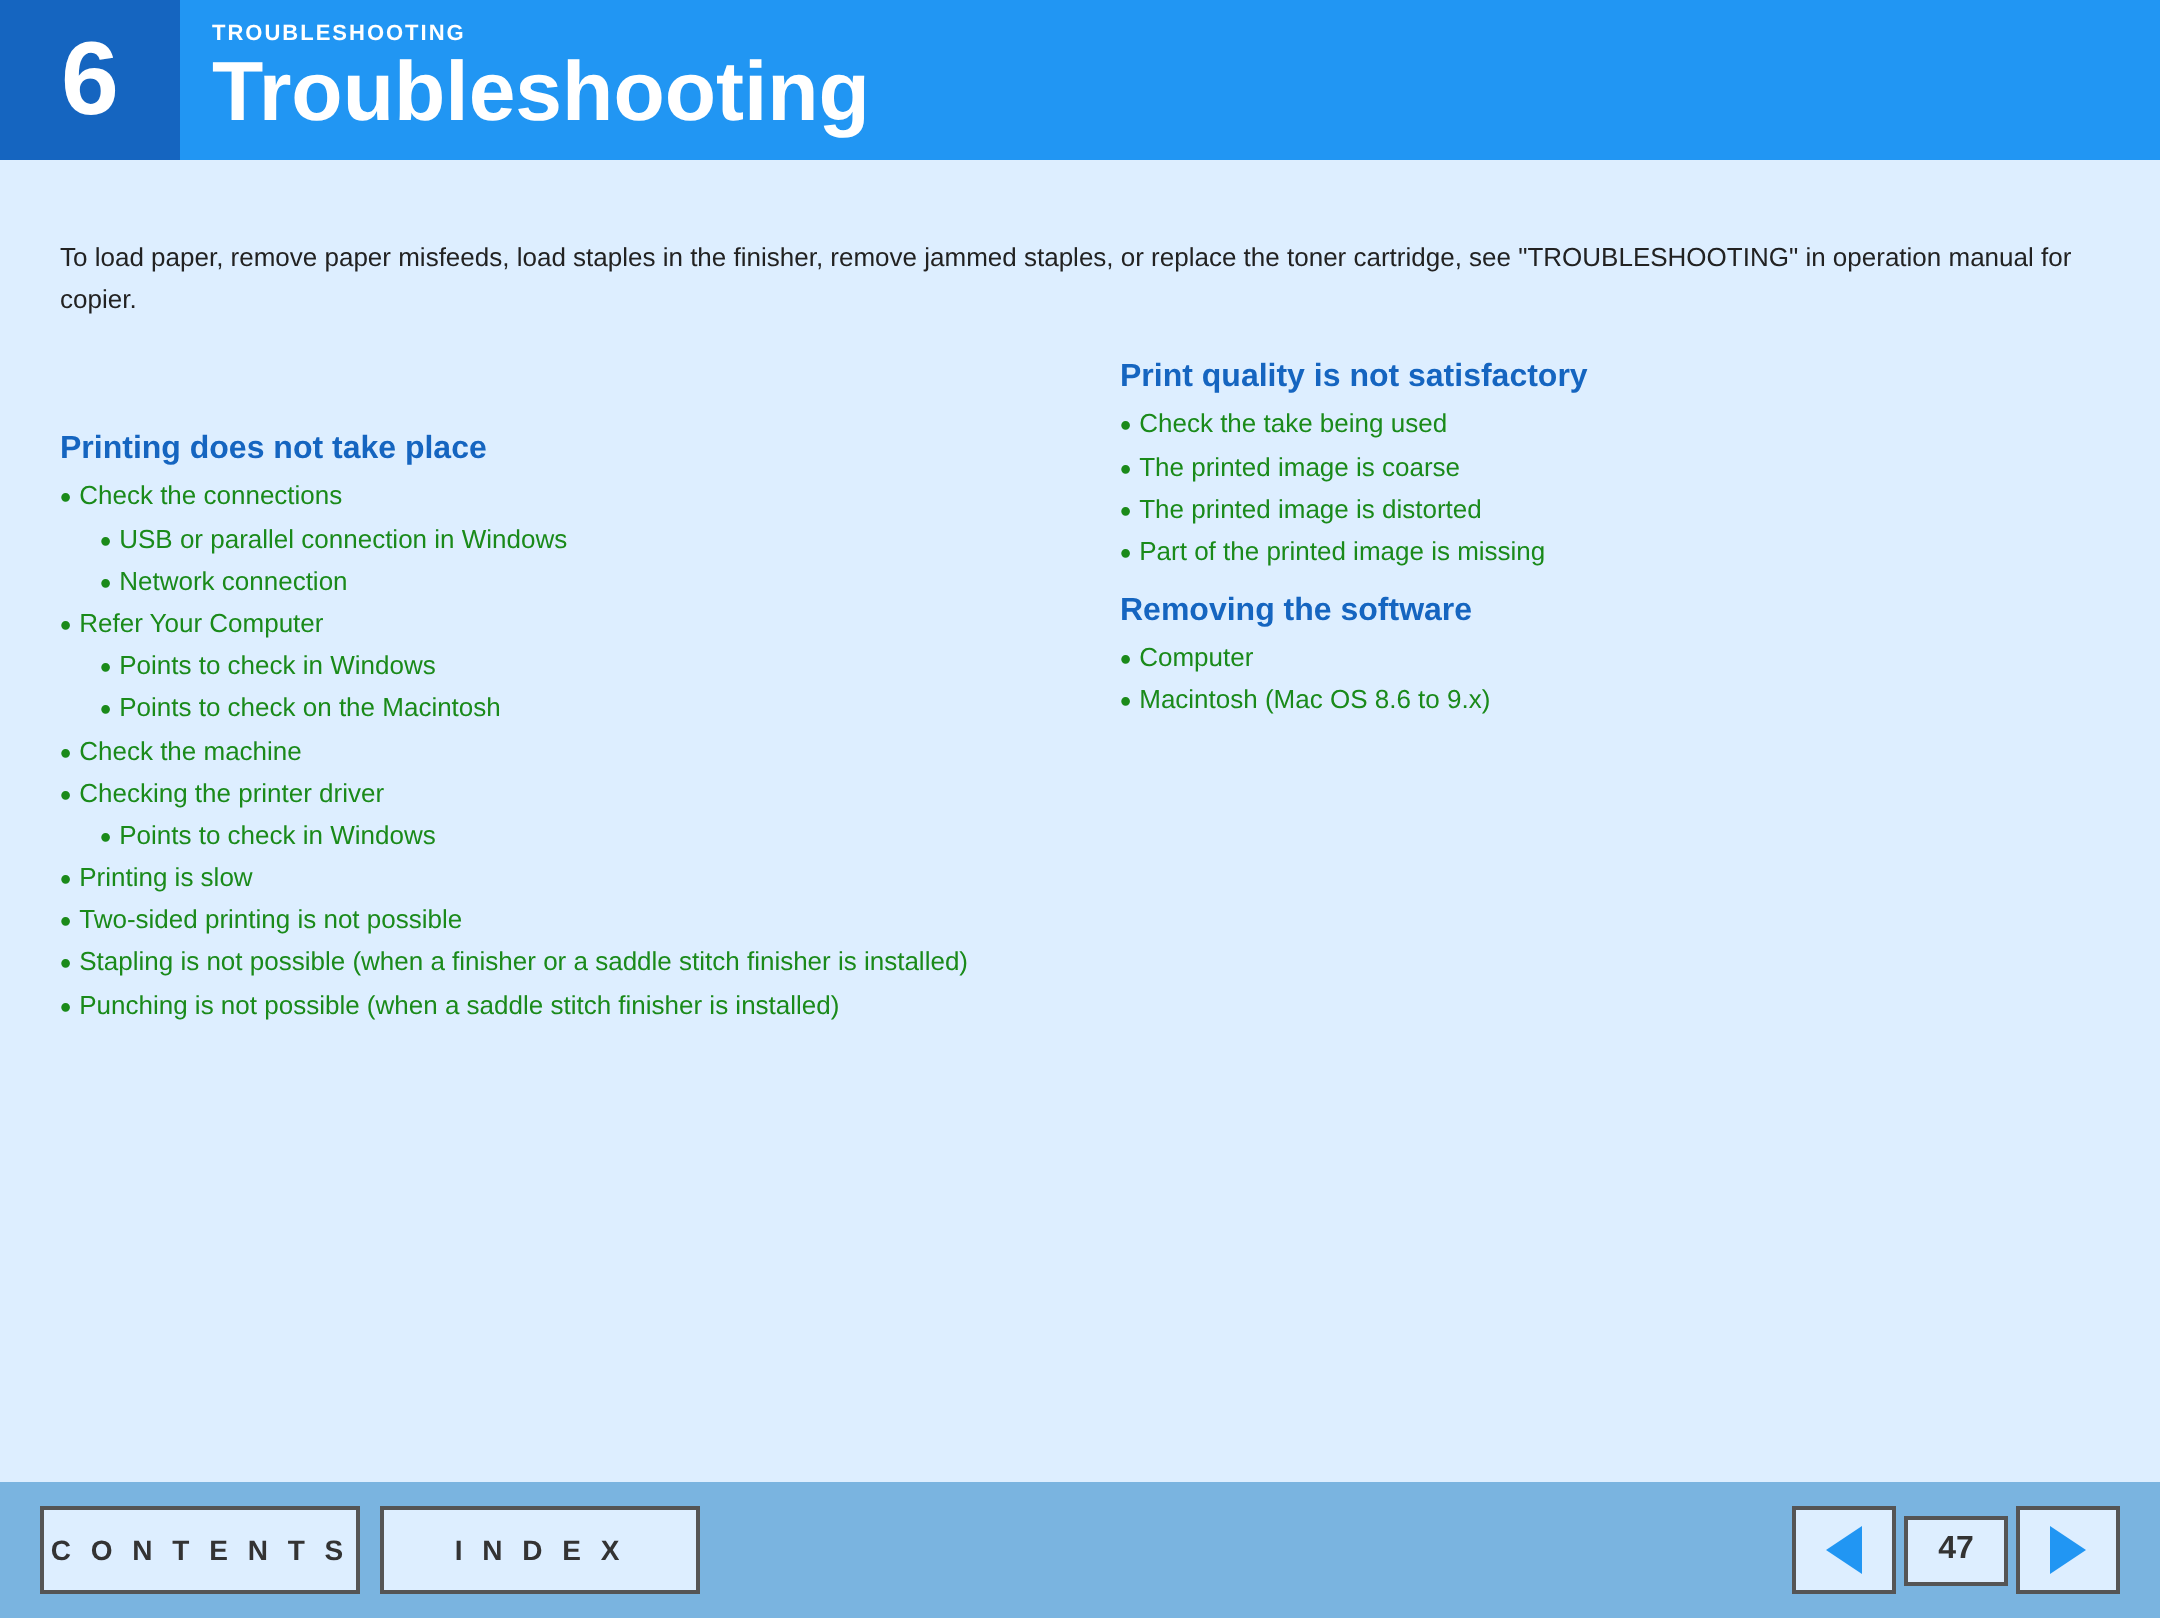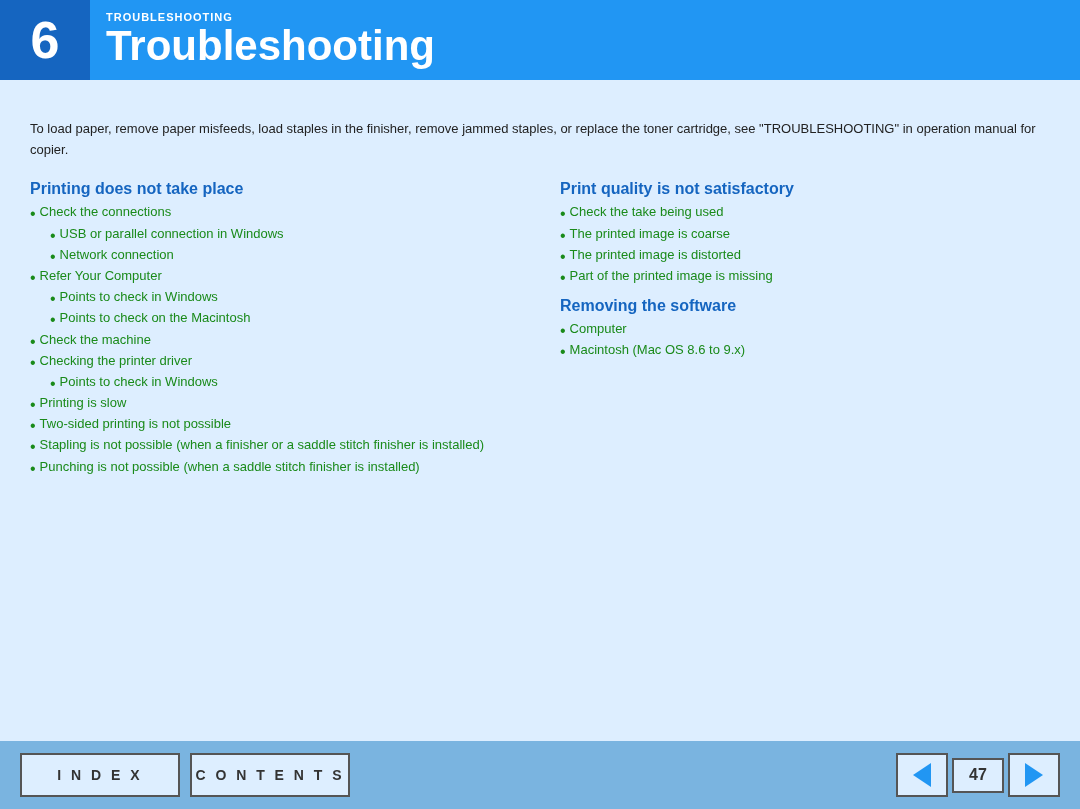--- a/index.html
+++ b/index.html
@@ -67,20 +67,21 @@
     }
 
     .two-col {
       display: flex;
       gap: 0;
     }
 
     .col-left {
       flex: 1;
       padding-right: 20px;
+      margin-top: 36px;
     }
 
     .col-right {
       flex: 1;
       padding-left: 20px;
     }
 
     .section-heading {
       font-size: 16px;
       color: #1565C0;
@@ -302,22 +303,22 @@
       <div class="link-item">
         <span class="bullet">•</span>
         <span>Macintosh (Mac OS 8.6 to 9.x)</span>
       </div>
 
     </div>
   </div>
 </div>
 
 <div class="footer">
+  <button class="footer-btn">C O N T E N T S</button>
   <button class="footer-btn">I N D E X</button>
-  <button class="footer-btn">C O N T E N T S</button>
   <div class="footer-spacer"></div>
   <div class="footer-nav">
     <button class="nav-arrow-btn">
       <div class="arrow-left"></div>
     </button>
     <div class="page-number">47</div>
     <button class="nav-arrow-btn">
       <div class="arrow-right"></div>
     </button>
   </div>

